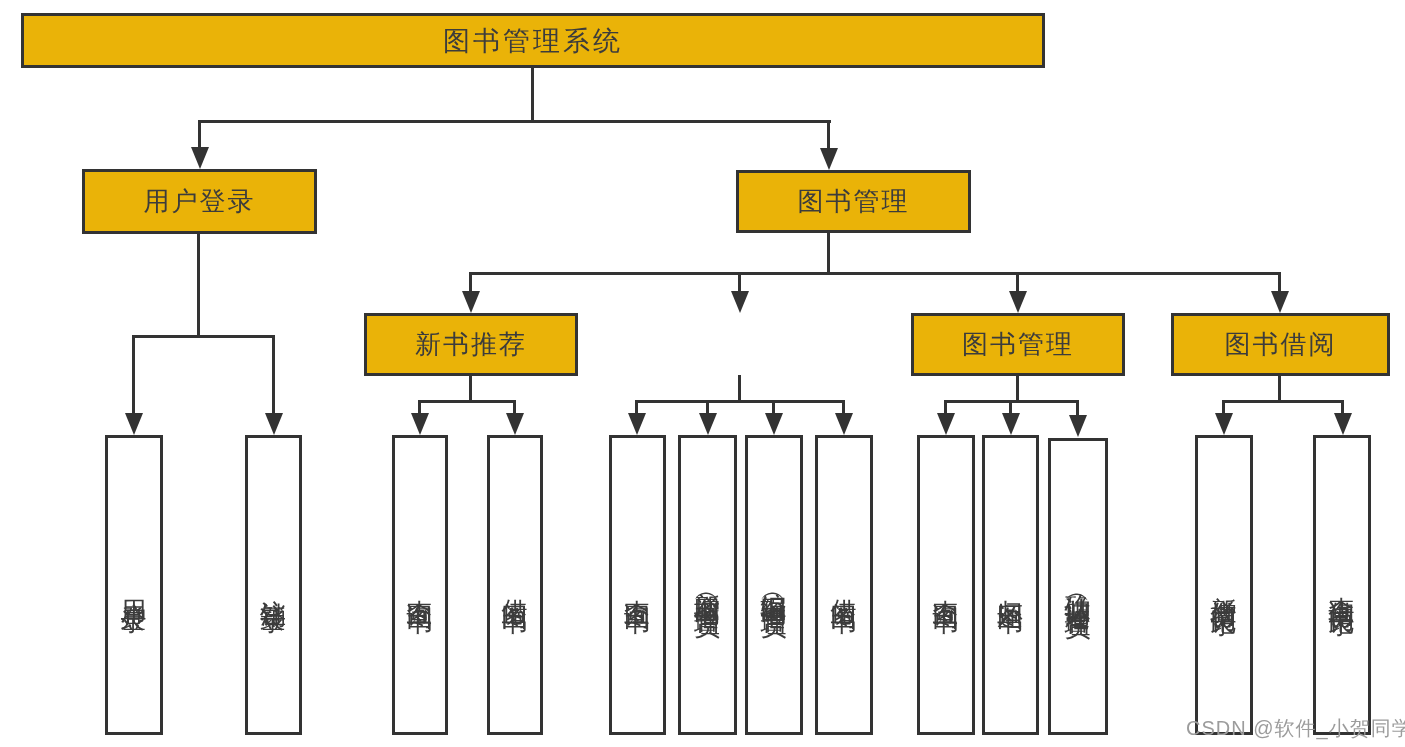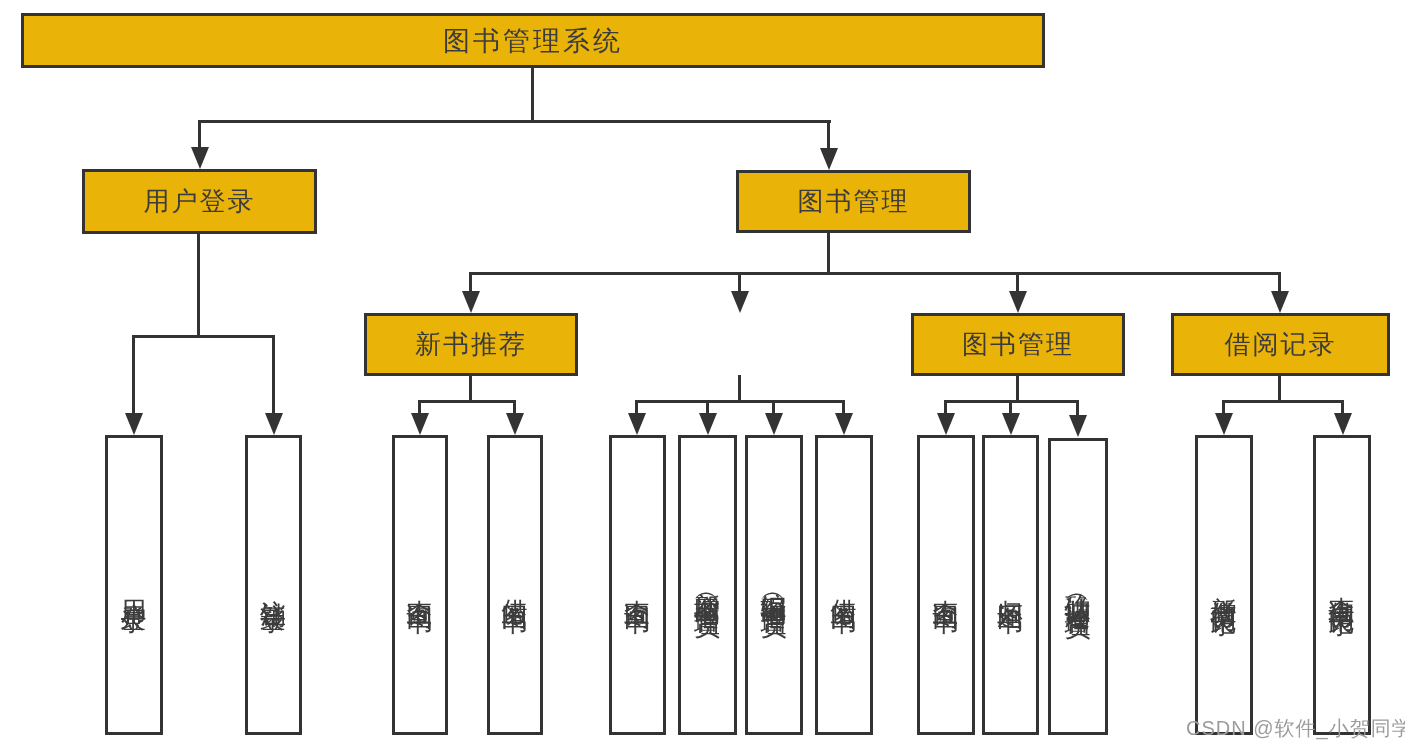--- a/index.html
+++ b/index.html
@@ -74,21 +74,21 @@
     <span>图书管理</span>
   </div>
 
   <div class="hbox" style="left:364px;top:313px;width:214px;height:63px;">
     <span>新书推荐</span>
   </div>
   <div class="hbox" style="left:911px;top:313px;width:214px;height:63px;">
     <span>图书管理</span>
   </div>
   <div class="hbox" style="left:1171px;top:313px;width:219px;height:63px;">
-    <span>借阅记录</span>
+    <span>图书借阅</span>
   </div>
 
   <div class="vbox" style="left:105px;width:58px;">
     <span>用户登录</span>
   </div>
   <div class="vbox" style="left:245px;width:57px;">
     <span>注销登录</span>
   </div>
 
   <div class="vbox" style="left:392px;width:56px;">

